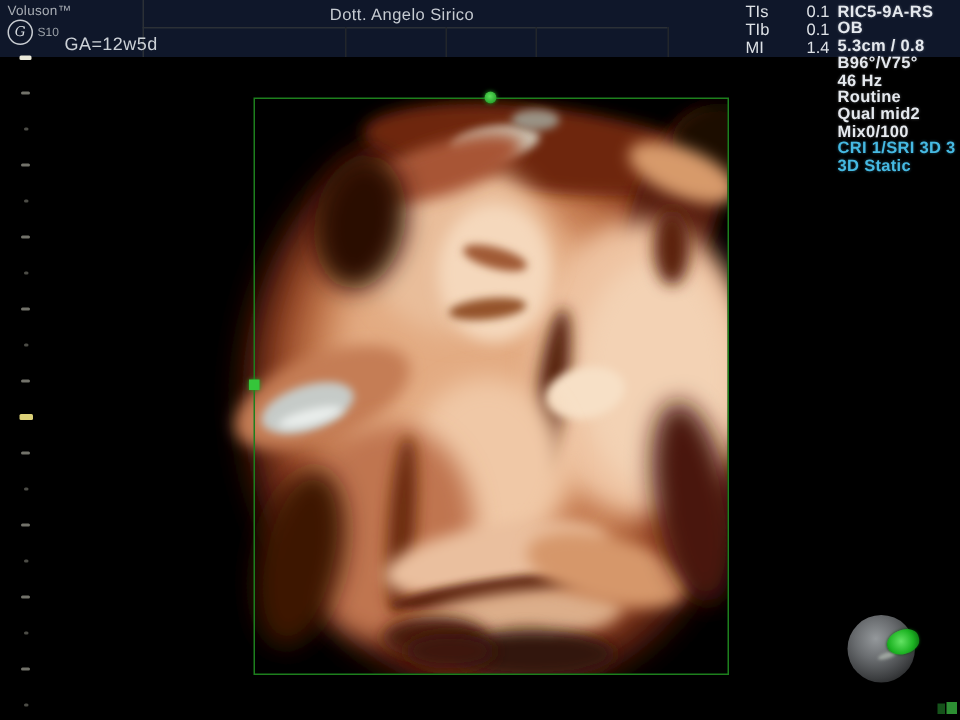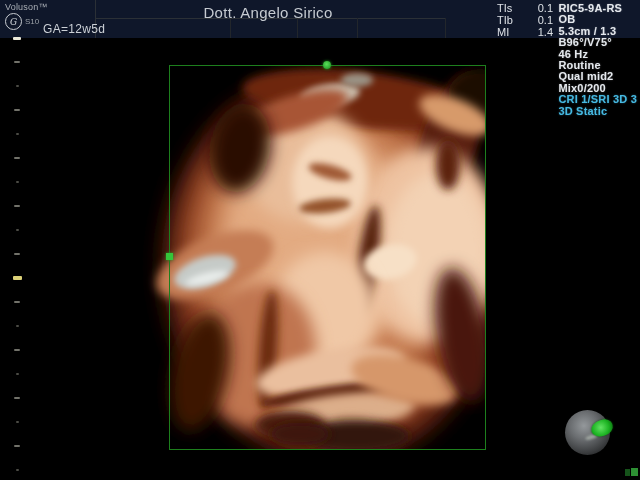--- a/index.html
+++ b/index.html
@@ -14,21 +14,21 @@
 
   .brand{position:absolute;left:5px;top:2px;color:#a9aeb5;}
   .brand-name{font-size:9px;letter-spacing:.2px;}
   .brand-row{display:flex;align-items:center;gap:3px;margin-top:1px;}
   .ge-logo{width:15px;height:15px;border:1px solid #c9cdd2;border-radius:50%;
            display:flex;align-items:center;justify-content:center;
            font-family:"DejaVu Serif",serif;font-style:italic;font-size:9px;color:#d6dade;}
   .brand-model{font-size:8px;color:#9aa0a7;}
 
   .physician{position:absolute;left:0;top:4px;width:536px;text-align:center;
-             font-size:15px;color:#c6cbd1;letter-spacing:.3px;}
+             font-size:11px;color:#c6cbd1;letter-spacing:.3px;}
   .ga{position:absolute;left:43px;top:22px;font-size:12px;color:#ccd1d7;letter-spacing:.3px;}
 
   .indices{position:absolute;left:497px;top:2px;font-size:11px;color:#dde1e6;line-height:12px;}
   .idx-row{display:flex;width:56px;justify-content:space-between;}
   .idx-label{text-align:left;}
   .idx-value{text-align:right;}
 
   
   .status-col{position:absolute;right:3px;top:3px;text-align:left;
               font-size:11px;font-weight:700;line-height:11.4px;letter-spacing:.2px;z-index:30;}
@@ -102,26 +102,26 @@
       <div class="idx-row">
         <span class="idx-label">MI</span>
         <span class="idx-value">1.4</span>
       </div>
     </div>
 </div>
 
 <div class="status-col" id="status-col">
     <div class="status-line">RIC5-9A-RS</div>
     <div class="status-line">OB</div>
-    <div class="status-line">5.3cm / 1.3</div>
+    <div class="status-line">5.3cm / 0.8</div>
     <div class="status-line">B96°/V75°</div>
     <div class="status-line">46 Hz</div>
     <div class="status-line">Routine</div>
     <div class="status-line">Qual mid2</div>
-    <div class="status-line">Mix0/200</div>
+    <div class="status-line">Mix0/100</div>
     <div class="status-line accent">CRI 1/SRI 3D 3</div>
     <div class="status-line accent">3D Static</div>
   </div>
 
 <div class="ruler" id="ruler">
     <div class="tick" style="left: 13px; top: 36.5px; width: 8px; height: 3px; background: rgb(235, 233, 218);"></div>
     <div class="tick" style="left: 14px; top: 61px; width: 6px; height: 2px; background: rgb(114, 114, 106);"></div>
     <div class="tick" style="left: 15.5px; top: 85px; width: 3px; height: 2px; background: rgb(76, 76, 70);"></div>
     <div class="tick" style="left: 14px; top: 109px; width: 6px; height: 2px; background: rgb(114, 114, 106);"></div>
     <div class="tick" style="left: 15.5px; top: 133px; width: 3px; height: 2px; background: rgb(76, 76, 70);"></div>

